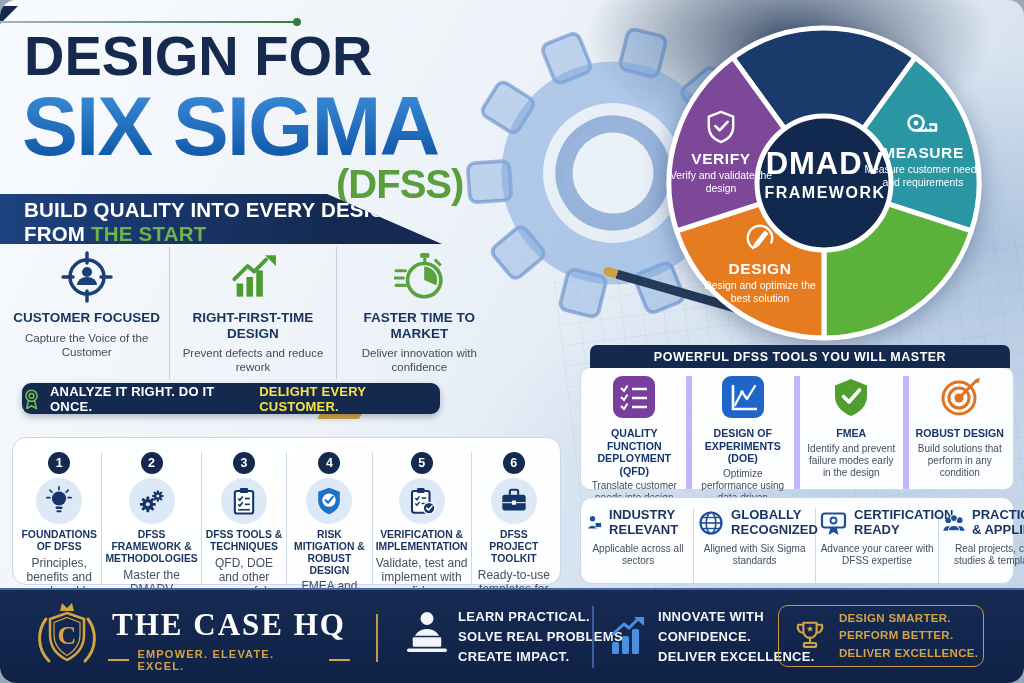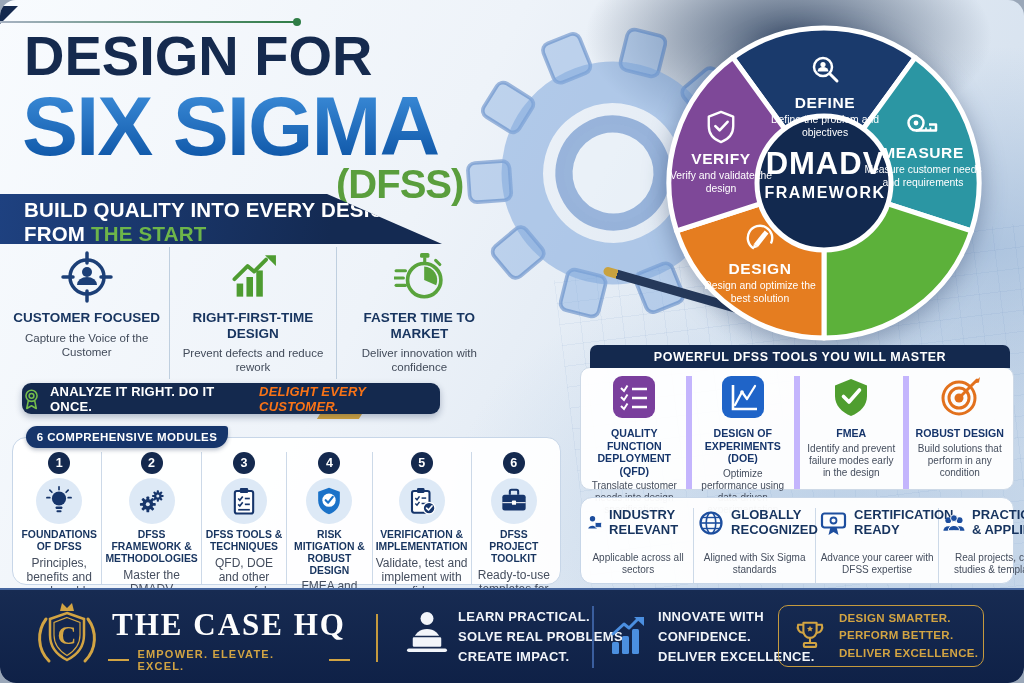--- a/index.html
+++ b/index.html
@@ -42,21 +42,21 @@
   .benefits{left:4px;top:247px;width:498px;height:132px;display:flex;z-index:2;}
   .benefit{flex:1;text-align:center;padding:0 6px;}
   .benefit:not(:last-child){border-right:1px solid #bfcfdf;}
   .benefit .ic{height:60px;display:flex;align-items:center;justify-content:center;}
   .benefit .bt{font-size:13.5px;font-weight:bold;color:#17345f;line-height:1.15;margin-top:3px;}
   .benefit .bd{font-size:11.5px;color:#424b5a;line-height:1.22;margin-top:5px;}
   
   .tagline{left:22px;top:383px;width:418px;height:31px;background:#14294e;border-radius:9px;z-index:3;
     display:flex;align-items:center;justify-content:center;gap:9px;box-shadow:0 3px 7px rgba(15,35,75,.3);}
   .tagline .tw{color:#fff;font-size:13px;font-weight:bold;letter-spacing:.2px;}
-  .tagline .tg{color:#f97316;font-size:13px;font-weight:bold;letter-spacing:.2px;font-style:italic;}
+  .tagline .tg{color:#fde047;font-size:13px;font-weight:bold;letter-spacing:.2px;}
   .gold-accent{left:320px;top:409px;width:42px;height:10px;background:#d8a83f;transform:skewX(-32deg);z-index:2;}
   
   .mod-panel{left:12px;top:437px;width:549px;height:148px;background:rgba(255,255,255,.93);
     border:1.5px solid #c7d6e8;border-radius:14px;z-index:2;display:flex;padding:14px 4px 0 4px;box-sizing:border-box;}
   .mod-pill{left:26px;top:426px;width:202px;height:22px;background:#16356b;color:#fff;z-index:4;
     font-size:11.5px;font-weight:bold;letter-spacing:.4px;display:flex;align-items:center;justify-content:center;
     border-radius:11px 3px 14px 11px;box-shadow:0 2px 4px rgba(15,35,75,.3);}
   .mod{flex:1;text-align:center;padding:0 3px;position:relative;}
   .mod:not(:last-child){border-right:1px solid #ccd9e8;}
   .mod .num{width:22px;height:22px;border-radius:50%;background:#14294e;color:#fff;font-size:12.5px;font-weight:bold;
@@ -83,21 +83,21 @@
   .tool:not(:last-child){border-right:6px solid #c4b5fd;}
   .tool .tt{font-size:10.6px;font-weight:bold;color:#16356b;line-height:1.18;margin-top:5px;}
   .tool .td{font-size:10px;color:#454e5e;line-height:1.2;margin-top:3px;}
   
   .badges{left:580px;top:497px;width:434px;height:87px;background:rgba(255,255,255,.95);
     border:1.5px solid #c7d6e8;border-radius:12px;z-index:2;display:flex;padding:10px 2px 0 2px;box-sizing:border-box;}
   .badge{flex:1;text-align:center;padding:0 4px;}
   .badge:not(:last-child){border-right:1px solid #ccd9e8;}
   .badge .row{display:flex;align-items:center;justify-content:center;gap:7px;}
   .badge .gt{font-size:13px;font-weight:bold;color:#17345f;line-height:1.15;text-align:left;max-width:80px;}
-  .badge .gd{font-size:10px;color:#454e5e;line-height:1.22;margin-top:14px;}
+  .badge .gd{font-size:10px;color:#454e5e;line-height:1.22;margin-top:5px;}
   
   .footer{left:0;top:588px;width:1024px;height:95px;background:linear-gradient(180deg,#172b52,#0f2147);
     border-top:2px solid #47679f;z-index:5;box-sizing:border-box;}
   .crest{position:absolute;left:34px;top:9px;}
   .brand-name{position:absolute;left:108px;top:17px;width:242px;text-align:center;color:#fdfdfd;
     font-family:"Liberation Serif",serif;font-size:31px;font-weight:bold;letter-spacing:2px;}
   .brand-tag{position:absolute;left:108px;top:58px;width:242px;display:flex;align-items:center;justify-content:center;gap:8px;
     color:#d2a443;font-size:11px;font-weight:bold;letter-spacing:1.2px;}
   .brand-tag::before,.brand-tag::after{content:"";width:22px;height:1.5px;background:#d2a443;}
   .fdiv-gold{position:absolute;left:376px;top:24px;width:2px;height:48px;background:#c59a3e;}
@@ -202,21 +202,20 @@
   <div class="abs tagline">
     <svg width="20" height="24" viewBox="0 0 24 28" fill="none" stroke="#74bd4a" stroke-width="2">
       <circle cx="12" cy="10" r="7"></circle>
         <circle cx="12" cy="10" r="3"></circle>
       <path d="M8,16 L6,26 l6,-3.5 6,3.5 -2,-10" stroke-linejoin="round"></path>
     </svg>
     <span class="tw">ANALYZE IT RIGHT. DO IT ONCE.</span>
     <span class="tg">DELIGHT EVERY CUSTOMER.</span>
   </div>
 
-  <div class="abs mod-pill">6 COMPREHENSIVE MODULES</div>
   <div class="abs mod-panel">
     <div class="mod">
       <div class="num">1</div>
       <div class="bub">
         <svg width="30" height="30" viewBox="0 0 36 36">
           <line x1="18" y1="1" x2="18" y2="4.5" stroke="#16356b" stroke-width="2" stroke-linecap="round"></line>
           <line x1="7" y1="5" x2="9.5" y2="7.5" stroke="#16356b" stroke-width="2" stroke-linecap="round"></line>
           <line x1="29" y1="5" x2="26.5" y2="7.5" stroke="#16356b" stroke-width="2" stroke-linecap="round"></line>
           <line x1="3.5" y1="14" x2="7" y2="14" stroke="#16356b" stroke-width="2" stroke-linecap="round"></line>
           <line x1="32.5" y1="14" x2="29" y2="14" stroke="#16356b" stroke-width="2" stroke-linecap="round"></line>
@@ -314,30 +313,20 @@
 
   <div class="abs wheel">
     <svg class="ring" width="334" height="322" viewBox="0 0 334 322">
       <path d="M74.9,33.6 A155,155 0 0 1 257.1,33.6 L203.6,107.2 A64,64 0 0 0 128.4,107.2 Z" stroke="#fff" stroke-width="5" stroke-linejoin="round" fill="#1a3a6c"></path>
       <path d="M257.1,33.6 A155,155 0 0 1 313.4,206.9 L226.9,178.8 A64,64 0 0 0 203.6,107.2 Z" stroke="#fff" stroke-width="5" stroke-linejoin="round" fill="#2b96a3"></path>
       <path d="M313.4,206.9 A155,155 0 0 1 166,314 L166,223 A64,64 0 0 0 226.9,178.8 Z" stroke="#fff" stroke-width="5" stroke-linejoin="round" fill="#5cb13a"></path>
       <path d="M166,314 A155,155 0 0 1 18.6,206.9 L105.1,178.8 A64,64 0 0 0 166,223 Z" stroke="#fff" stroke-width="5" stroke-linejoin="round" fill="#e57d20"></path>
       <path d="M18.6,206.9 A155,155 0 0 1 74.9,33.6 L128.4,107.2 A64,64 0 0 0 105.1,178.8 Z" stroke="#fff" stroke-width="5" stroke-linejoin="round" fill="#7e4898"></path>
       <circle cx="166" cy="159" r="67" stroke="#fff" stroke-width="5" fill="#12294f"></circle>
     </svg>
-    <div class="seg" style="left:92px;top:30px;width:150px;">
-      <svg width="32" height="34" viewBox="0 0 32 32">
-        <circle cx="14" cy="12" r="9" fill="none" stroke="#fff" stroke-width="2.5"></circle>
-        <line x1="21" y1="19" x2="28" y2="26" stroke="#fff" stroke-width="3" stroke-linecap="round"></line>
-        <circle cx="14" cy="9.5" r="2.6" fill="#fff"></circle>
-        <path d="M8.5,16.5 a5.5,4.5 0 0 1 11,0 z" fill="#fff"></path>
-      </svg>
-      <div class="st">DEFINE</div>
-      <div class="sd">Define the problem and objectives</div>
-    </div>
     <div class="seg" style="left:202px;top:86px;width:126px;">
       <svg width="34" height="28" viewBox="0 0 34 26">
         <circle cx="10" cy="12" r="7.5" fill="none" stroke="#fff" stroke-width="2.5"></circle>
         <circle cx="10" cy="12" r="2.4" fill="#fff"></circle>
         <path d="M10,19.5 H30 v-6 h-7" fill="none" stroke="#fff" stroke-width="2.5" stroke-linejoin="round"></path>
         <line x1="20" y1="19.5" x2="20" y2="16.5" stroke="#fff" stroke-width="1.6"></line>
         <line x1="24.5" y1="19.5" x2="24.5" y2="16.5" stroke="#fff" stroke-width="1.6"></line>
       </svg>
       <div class="st">MEASURE</div>
       <div class="sd">Measure customer needs and requirements</div>

